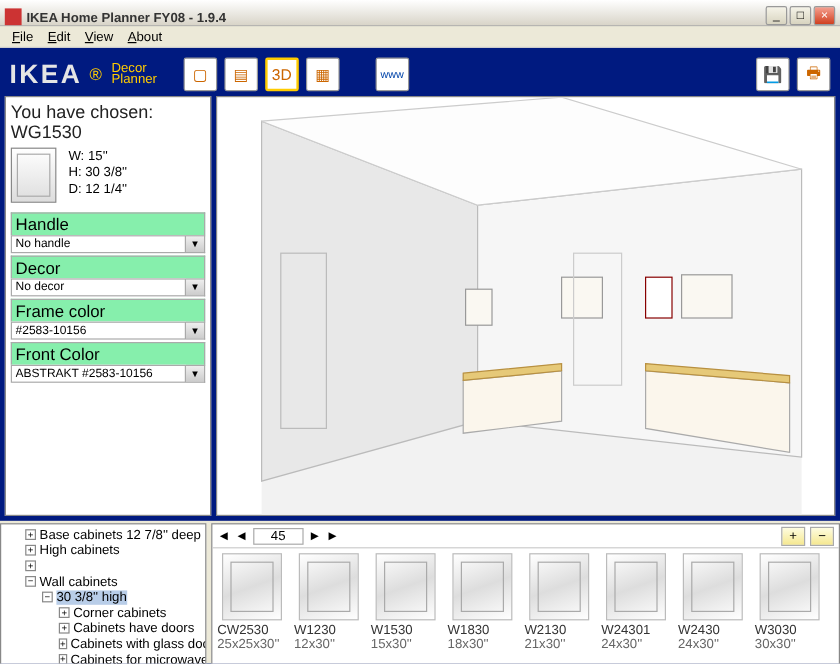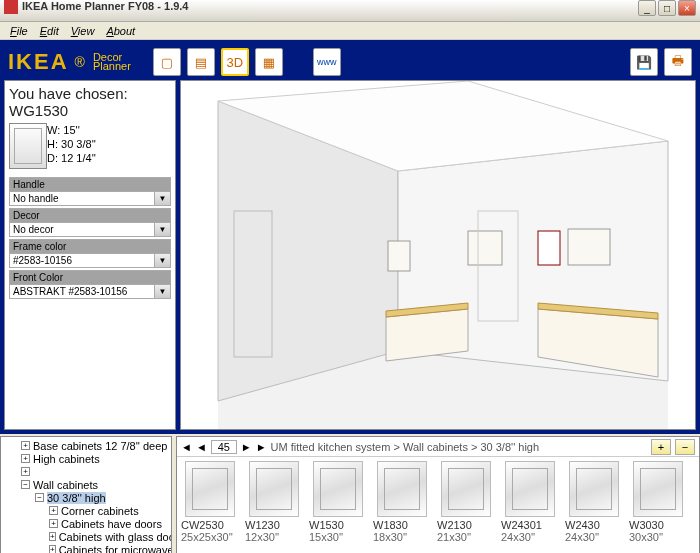--- a/index.html
+++ b/index.html
@@ -1,49 +1,49 @@
 <!DOCTYPE html>
 <html><head>
 <meta charset="utf-8">
 <style>
 * { box-sizing: border-box; margin: 0; padding: 0; font-family: Tahoma, Arial, sans-serif; font-size: 11px; }
 body { background: #ece9d8; width: 700px; height: 553px; overflow: hidden; }
 
 
-.titlebar { height: 22px; background: linear-gradient(#fff, #d8d4c8); display: flex; align-items: flex-start; padding: 0 4px; border-bottom: 1px solid #aaa; }
+.titlebar { height: 22px; background: linear-gradient(#fff, #d8d4c8); display: flex; align-items: flex-end; padding: 0 4px; border-bottom: 1px solid #aaa; }
 .titlebar .icon { width: 14px; height: 14px; background: #c33; margin-right: 4px; }
 .titlebar .title { flex: 1; font-weight: bold; color: #333; }
 .winbtns { display: flex; gap: 2px; }
 .winbtn { width: 18px; height: 16px; background: linear-gradient(#f5f3e8,#d8d4c0); border: 1px solid #999; border-radius: 2px; display: flex; align-items: center; justify-content: center; font-size: 10px; cursor: pointer; }
 .winbtn.close { background: linear-gradient(#f5a090,#d04020); color: #fff; }
 
 
 .menubar { height: 18px; background: #ece9d8; display: flex; align-items: center; padding: 0 4px; border-bottom: 1px solid #ccc; }
-.menuitem { padding: 1px 6px; cursor: pointer; font-style: italic; }
+.menuitem { padding: 1px 6px; cursor: pointer; }
 .menuitem u { text-decoration: underline; }
 
 
 .bluewrap { background: #001a80; padding: 4px; }
 .toolbar { height: 36px; display: flex; align-items: center; gap: 6px; padding: 0 4px; }
-.logo { color: #eab308; font-weight: bold; font-size: 22px; letter-spacing: 2px; }
+.logo { color: #e5e5e5; font-weight: bold; font-size: 22px; letter-spacing: 2px; }
 .logo-sub { color: #fc0; font-size: 9px; line-height: 9px; margin-left: 2px; }
 .tbtn { width: 28px; height: 28px; background: #fff; border: 1px solid #999; border-radius: 2px; display: flex; align-items: center; justify-content: center; cursor: pointer; font-size: 13px; color: #c60; }
 .tbtn.sel { border: 2px solid #fc0; text-align: center; }
 .spacer { flex: 1; }
 
 
 .mainrow { display: flex; height: 350px; }
 .sidepanel { width: 172px; background: #fff; border: 1px solid #888; margin-right: 4px; padding: 4px; }
 .chosen { font-size: 15px; color: #222; }
 .itemcard { display: flex; margin: 4px 0 8px 0; }
 .cabthumb { width: 38px; height: 46px; border: 1px solid #888; background: linear-gradient(#fff,#ddd); position: relative; }
 .cabthumb::before { content: ''; position: absolute; inset: 4px; border: 1px solid #aaa; }
-.dims { margin-left: 0; font-size: 10px; line-height: 14px; }
+.dims { margin-left: 10px; font-size: 10px; line-height: 14px; }
 .propgroup { margin-bottom: 2px; }
-.proplabel { background: #a3a3a3; border: 1px solid #aaa; border-bottom: none; padding: 1px 3px; font-size: 10px; }
+.proplabel { background: #86efac; border: 1px solid #aaa; border-bottom: none; padding: 1px 3px; font-size: 14px; }
 .propsel { display: flex; }
 .propsel input { flex: 1; border: 1px solid #aaa; padding: 1px 3px; font-size: 10px; background: #fff; }
 .propsel .dd { width: 16px; border: 1px solid #aaa; border-left: none; background: linear-gradient(#eee,#ccc); display: flex; align-items: center; justify-content: center; cursor: pointer; font-size: 8px; }
 
 
 .viewport { flex: 1; background: #fff; border: 1px solid #888; position: relative; overflow: hidden; }
 .viewport svg { width: 100%; height: 100%; }
 
 
 .bottomrow { display: flex; height: 119px; margin-top: 2px; }
@@ -211,24 +211,23 @@
         <span class="exp">+</span>
         <span>Cabinets for microwave ov</span>
       </div>
 
   </div>
 
   <div class="catalog">
     <div class="catbar">
       <span>◄</span>
       <span>◄</span>
-      <input style="width: 26px; border: 1px solid rgb(170, 170, 170); text-align: center;" value="45">
+      <input style="width: 42px; border: 1px solid rgb(170, 170, 170); text-align: center;" value="45">
       <span>►</span>
       <span>►</span>
-      <span class="crumb">UM fitted kitchen system &gt; Wall cabinets &gt; 30 3/8'' high</span>
       <div class="spacer"></div>
       <div class="navbtn">+</div>
       <div class="navbtn">−</div>
     </div>
     <div class="catitems" id="catitems">
         <div class="catitem">
           <div class="thumb"></div>
           <div class="name">CW2530</div>
           <div class="size">25x25x30''</div>
         </div>

